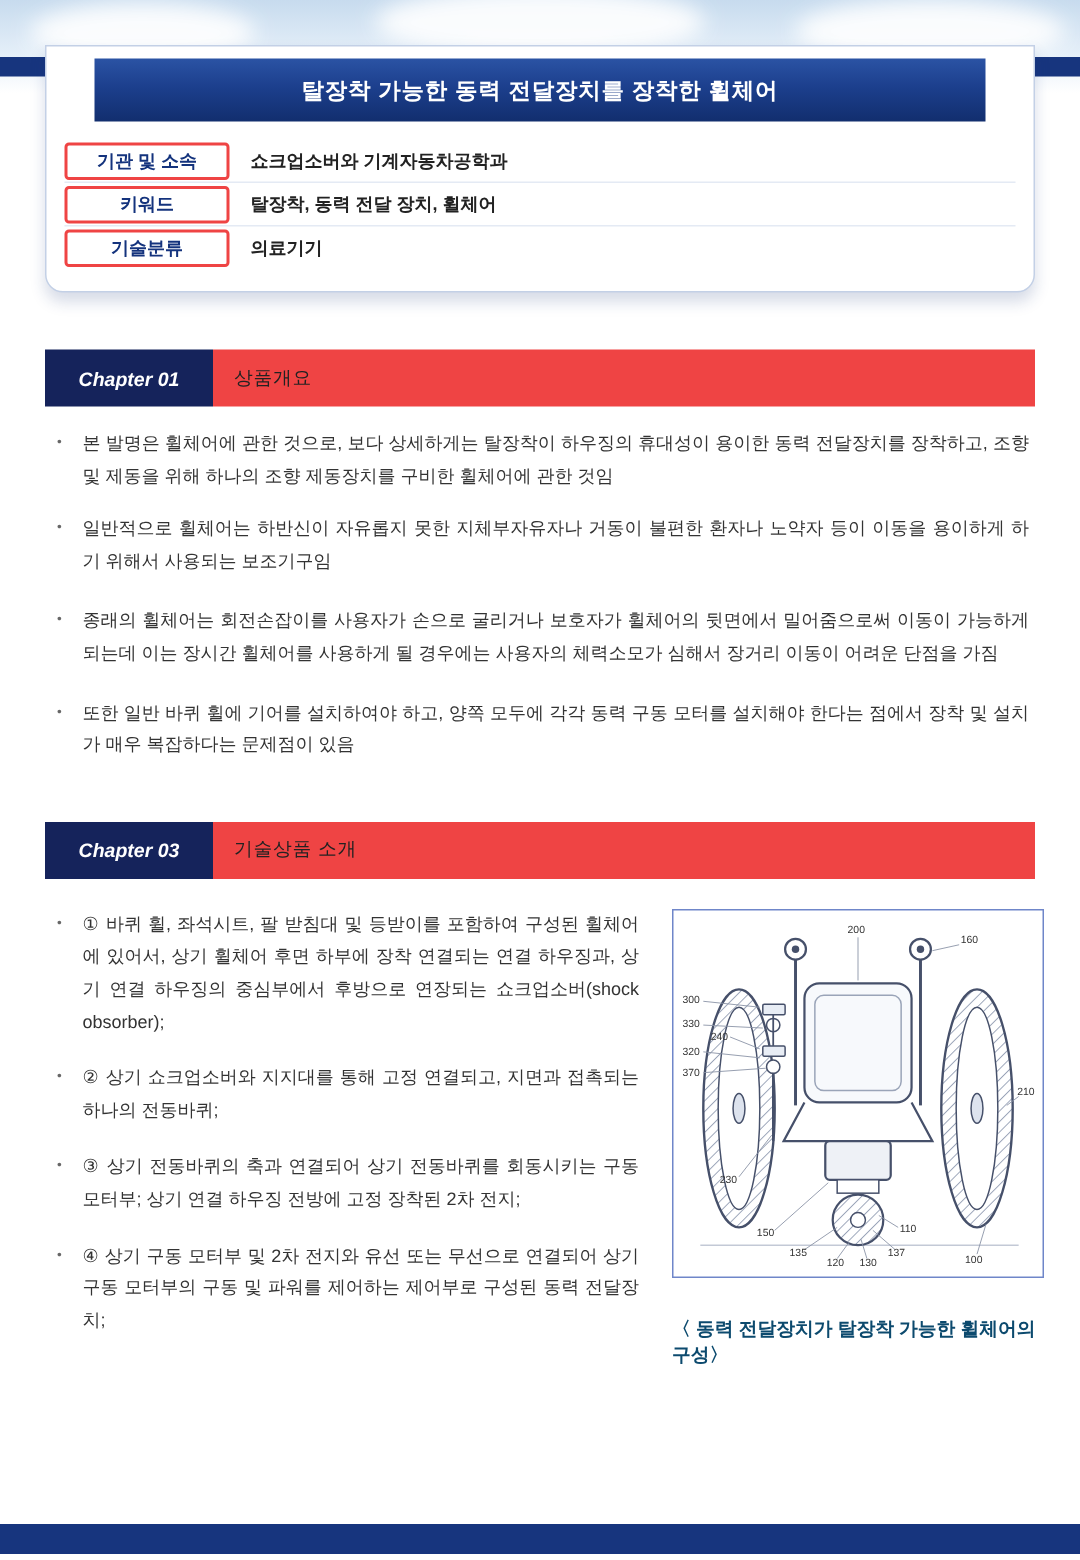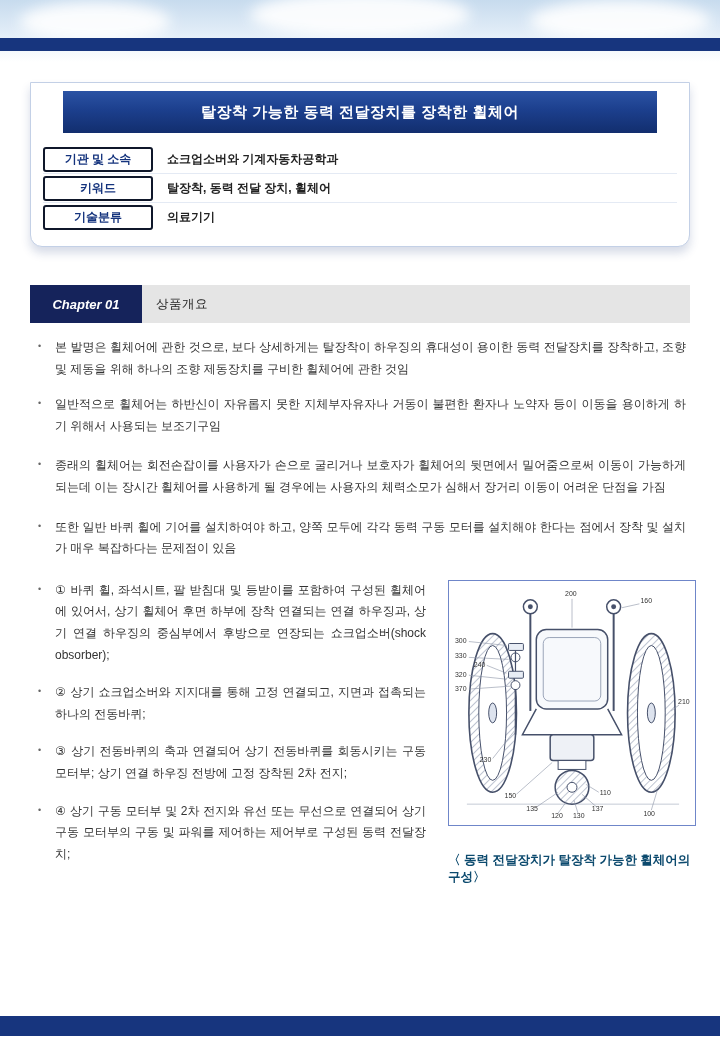--- a/index.html
+++ b/index.html
@@ -15,54 +15,54 @@
   }
   .cloud { position:absolute; background:#ffffff; border-radius:50%; filter:blur(7px); opacity:.9; }
   .cloud.c1 { width:150px; height:40px; top:2px;  left:20px; }
   .cloud.c2 { width:220px; height:46px; top:-8px; left:250px; }
   .cloud.c3 { width:180px; height:42px; top:0px;  right:10px; }
   .navy-strip {
     position:absolute; top:38px; left:0; width:720px; height:13px;
     background:#17357e;
   }
   
-  .content { position:relative; padding-top:82px; }
+  .content { position:relative; padding-top:30px; }
   .header-card {
     margin:0 30px; background:#ffffff;
     border:1px solid #c3d0e6; border-radius:0 0 12px 12px;
     box-shadow:0 6px 10px rgba(25,55,120,.18);
     padding:8px 0 14px 0;
   }
   .title-bar {
     margin:0 32px; height:42px;
     background:linear-gradient(180deg,#2b53a4 0%,#1c3f8d 45%,#122e6e 100%);
     display:flex; align-items:center; justify-content:center;
     color:#ffffff; font-weight:bold; font-size:15px; letter-spacing:.5px;
   }
   .info-rows { padding:12px 12px 0 12px; }
   .info-row {
     display:flex; align-items:center; height:29px;
     border-bottom:1px solid #e4eaf4;
   }
   .info-row:last-child { border-bottom:none; }
   .info-label {
     width:110px; flex:0 0 110px; text-align:center;
-    border:2px solid #0f172a; border-radius:3px; background:#ffffff;
+    border:2px solid #ef4444; border-radius:3px; background:#ffffff;
     color:#14337d; font-weight:bold; font-size:12px; padding:2px 0;
   }
   .info-value { margin-left:14px; font-size:12px; font-weight:bold; color:#222; }
   
   .chapter-head { display:flex; margin:0 30px; height:38px; }
   .chapter-tag {
     width:112px; flex:0 0 112px; background:#15235b; color:#ffffff;
     font-size:13px; font-style:italic; font-weight:bold;
     display:flex; align-items:center; justify-content:center;
   }
   .chapter-title {
-    flex:1; background:#e5e5e5; display:flex; align-items:center;
+    flex:1; background:#ef4444; display:flex; align-items:center;
     padding-left:14px; font-size:12.5px; color:#222; letter-spacing:.5px;
   }
   .mt40 { margin-top:38px; } .mt42 { margin-top:40px; }
   
   .bullet { display:flex; margin:14px 34px 0 38px; }
   .bullet .dot { flex:0 0 17px; color:#666; font-size:9px; padding-top:4px; }
   .bullet .txt {
     flex:1; font-size:12px; color:#333; line-height:1.8; text-align:justify;
   }
   
@@ -130,20 +130,24 @@
   </div>
   <div class="bullet" style="margin-top:18px">
     <span class="dot">•</span>
     <span class="txt">종래의 휠체어는 회전손잡이를 사용자가 손으로 굴리거나 보호자가 휠체어의 뒷면에서 밀어줌으로써 이동이 가능하게 되는데 이는 장시간 휠체어를 사용하게 될 경우에는 사용자의 체력소모가 심해서 장거리 이동이 어려운 단점을 가짐</span>
   </div>
   <div class="bullet" style="margin-top:18px">
     <span class="dot">•</span>
     <span class="txt">또한 일반 바퀴 휠에 기어를 설치하여야 하고, 양쪽 모두에 각각 동력 구동 모터를 설치해야 한다는 점에서 장착 및 설치가 매우 복잡하다는 문제점이 있음</span>
   </div>
 
+  <div class="chapter-head mt42">
+    <div class="chapter-tag">Chapter 03</div>
+    <div class="chapter-title">기술상품 소개</div>
+  </div>
 
   <div class="c3-row">
     <div class="c3-left">
       <div class="bullet">
         <span class="dot">•</span>
         <span class="txt">① 바퀴 휠, 좌석시트, 팔 받침대 및 등받이를 포함하여 구성된 휠체어에 있어서, 상기 휠체어 후면 하부에 장착 연결되는 연결 하우징과, 상기 연결 하우징의 중심부에서 후방으로 연장되는 쇼크업소버(shock obsorber);</span>
       </div>
       <div class="bullet">
         <span class="dot">•</span>
         <span class="txt">② 상기 쇼크업소버와 지지대를 통해 고정 연결되고, 지면과 접촉되는 하나의 전동바퀴;</span>

